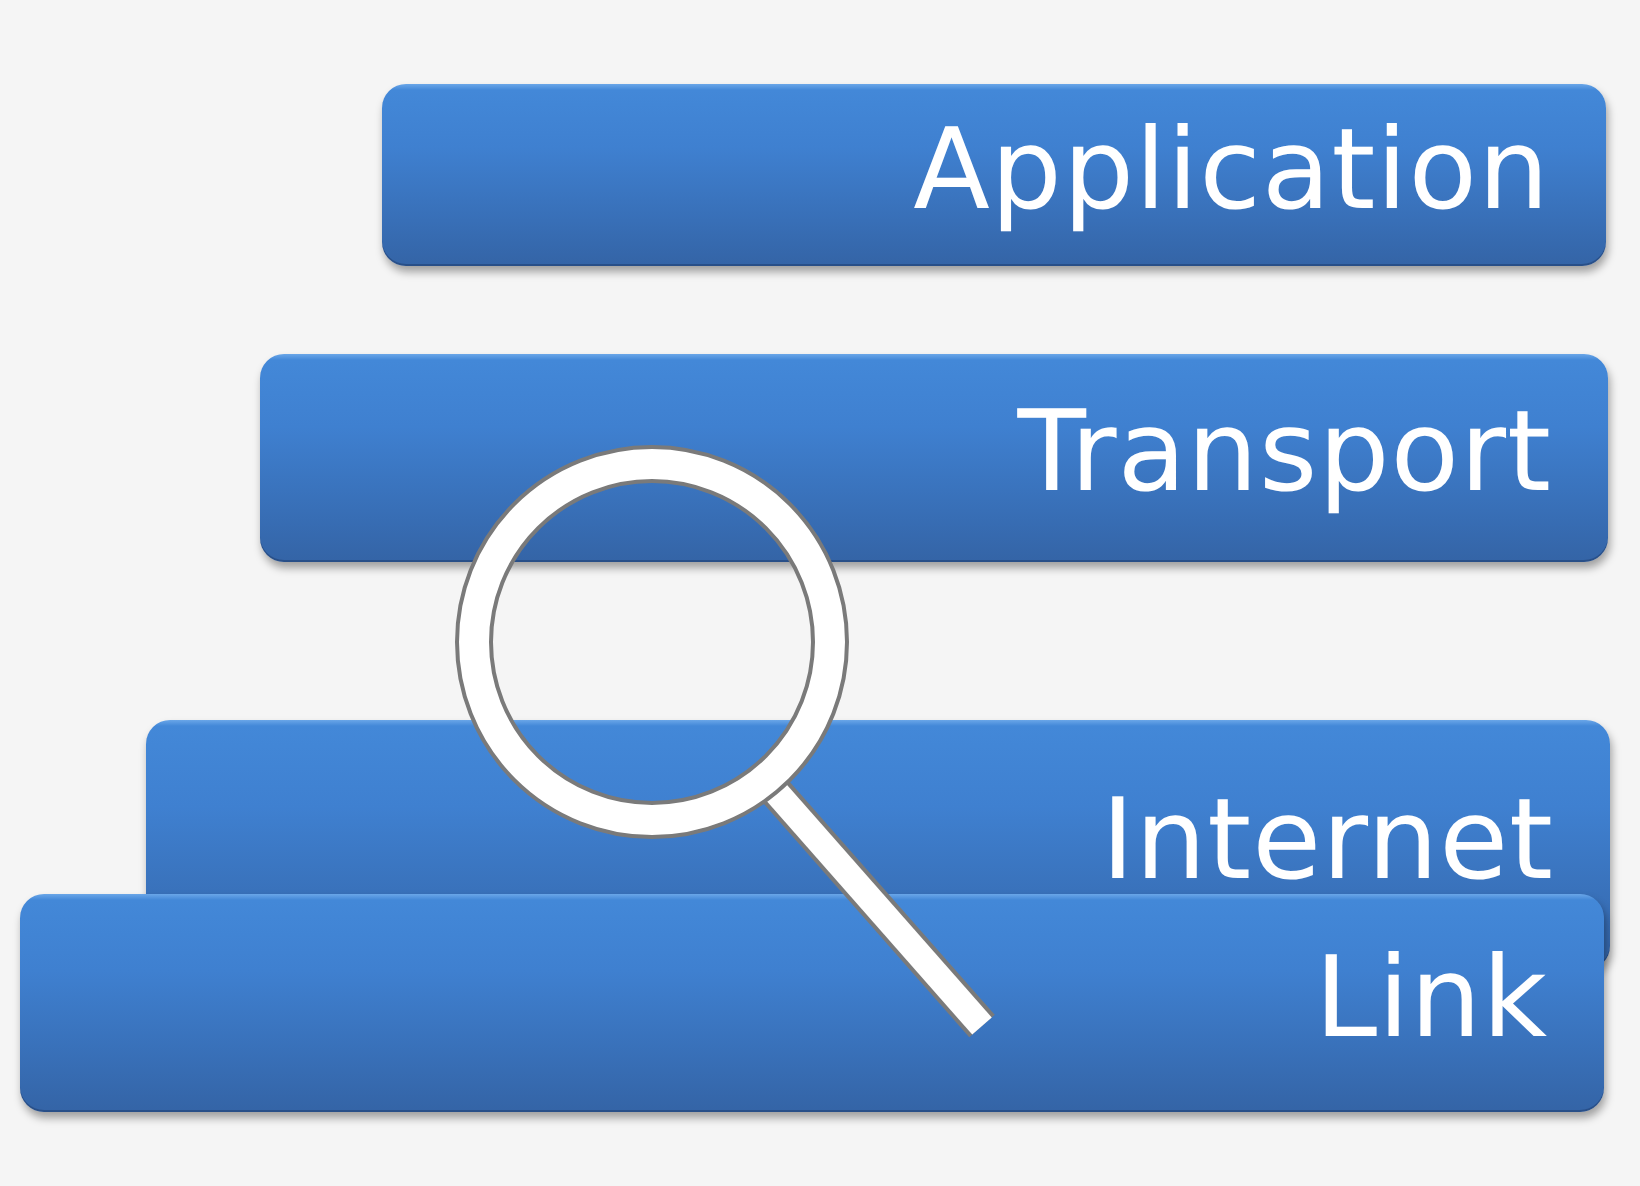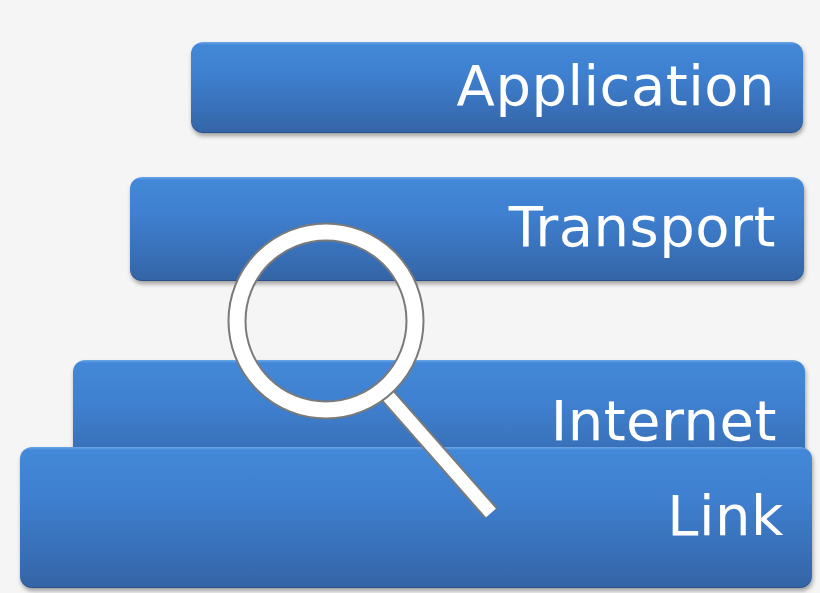--- a/index.html
+++ b/index.html
@@ -26,21 +26,21 @@
 </div>
 
 <div class="layer" style="left:130px; top:177px; width:674px; height:104px;">
   <span class="layer-label">Transport</span>
 </div>
 
 <div class="layer" style="left:73px; top:312px; width:732px; height:125px;margin-top:48px;">
   <span class="layer-label">Internet</span>
 </div>
 
-<div class="layer" style="left:20px; top:447px; width:792px; height:141px;">
+<div class="layer" style="left:10px; top:447px; width:792px; height:109px;">
   <span class="layer-label">Link</span>
 </div>
 
 <svg id="magnifier" viewBox="0 0 820 593" xmlns="http://www.w3.org/2000/svg">
 
   <line x1="388" y1="396" x2="491" y2="513" stroke="#7a7a7a" stroke-width="17" stroke-linecap="butt"></line>
   <line x1="388" y1="396" x2="491" y2="513" stroke="#ffffff" stroke-width="13" stroke-linecap="butt"></line>
 
   <circle cx="326" cy="321" r="89" fill="none" stroke="#7a7a7a" stroke-width="19"></circle>
   <circle cx="326" cy="321" r="89" fill="none" stroke="#ffffff" stroke-width="15"></circle>

